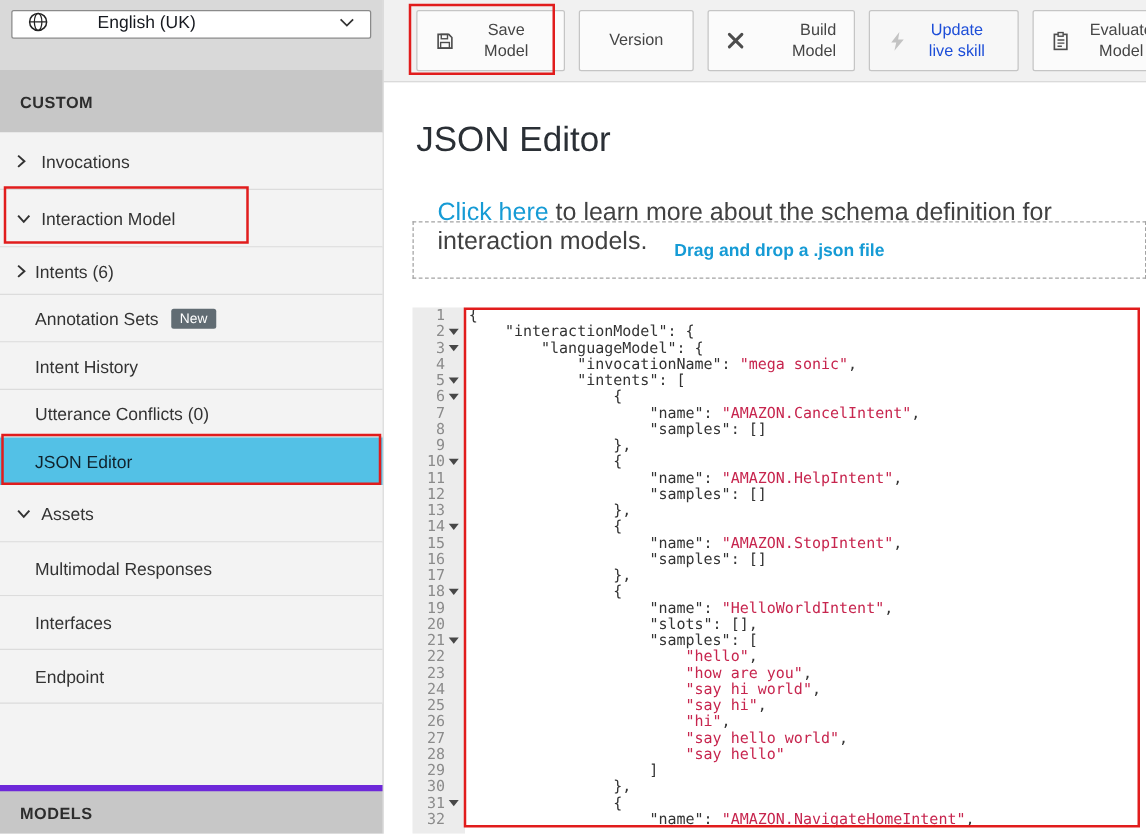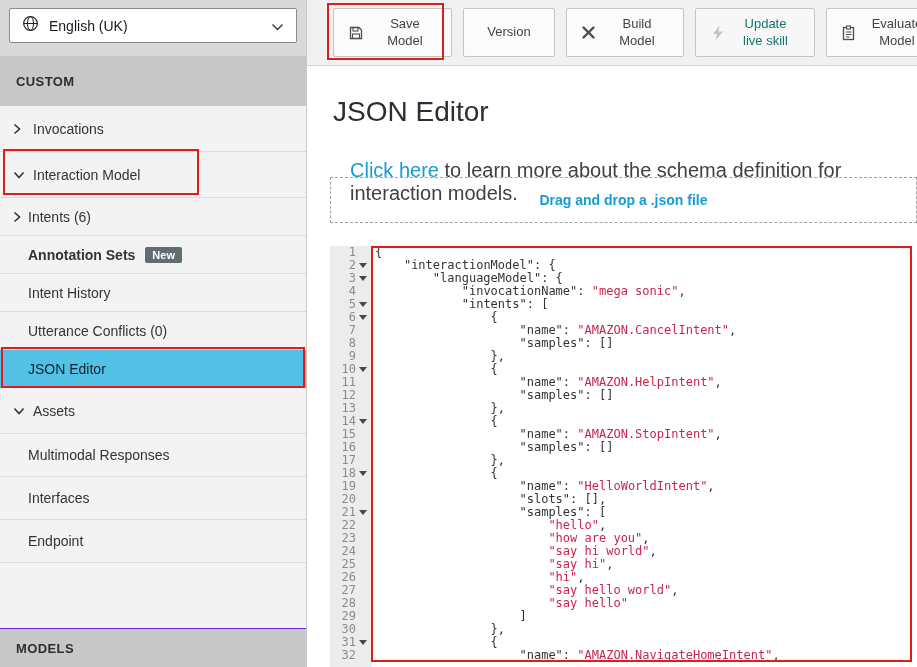--- a/index.html
+++ b/index.html
@@ -10,46 +10,46 @@
   }
   *{box-sizing:border-box;}
   html,body{margin:0;padding:0;}
   body{width:917px;height:667px;position:relative;overflow:hidden;background:#fff;
        font-family:"Liberation Sans",sans-serif;}
 
   
   .sidebar{position:absolute;left:0;top:0;width:307px;height:667px;background:#f3f3f3;
            border-right:1px solid #c9c9c9;display:flex;flex-direction:column;}
   .lang-area{height:56px;background:#d9d9d9;padding:8px 9px;flex:0 0 auto;}
-  .lang-select{height:35px;background:#fff;border:1px solid #8a8a8a;border-radius:2px;
-               display:flex;align-items:center;padding:0 12px;cursor:pointer;}
+  .lang-select{height:23px;background:#fff;border:1px solid #8a8a8a;border-radius:2px;
+               display:flex;align-items:flex-start;padding:0 12px;cursor:pointer;gap:29px;}
   .lang-label{font-size:14px;color:#16191f;margin-left:10px;flex:1;}
   .sec-header{height:50px;background:#c7c7c7;display:flex;align-items:center;padding-left:16px;
               font-size:13px;font-weight:bold;color:#2d2d2d;letter-spacing:.4px;flex:0 0 auto;}
-  .sec-header.models{height:39px;border-top:1px solid #6d28d9;}
+  .sec-header.models{height:39px;border-top:5px solid #6d28d9;}
   .side-spacer{flex:1;}
   .side-item{position:relative;display:flex;align-items:center;background:#f3f3f3;
              border-bottom:1px solid #dcdcdc;font-size:14px;color:#333;cursor:pointer;flex:0 0 auto;}
   .side-item.top{height:46px;}
   .side-item.selected{background:var(--selected-item-bg);border-bottom-color:transparent;color:#10222c;}
   .chev{position:absolute;left:13px;display:flex;align-items:center;}
   .top .lbl{margin-left:33px;}
   .sub .lbl{margin-left:28px;text-align:center;}
   .badge{margin-left:10px;background:#616c73;color:#fff;font-size:11px;padding:2px 7px;border-radius:2px;}
 
   
   .toolbar{position:absolute;left:307px;top:0;width:610px;height:66px;background:#f1f1f1;
            border-bottom:1px solid #d2d2d2;display:flex;align-items:center;padding-left:26px;gap:11px;}
   .tbtn{height:49px;border:1px solid #c5c5c5;background:#fbfbfb;border-radius:2px;display:flex;
         align-items:center;justify-content:center;padding:0 14px;font-size:13px;color:#454545;
         cursor:pointer;flex:0 0 auto;}
   .tbtn .ticon{margin-right:9px;display:flex;}
   .tbtn .lbl{max-width:64px;line-height:1.25;}
   .tbtn.no-icon{padding:0 22px;}
-  .tbtn.disabled{color:#0f766e;cursor:default;background:#f7f7f7;padding-left:12px;}
+  .tbtn.disabled{color:#1d4ed8;cursor:default;background:#f7f7f7;padding-left:12px;}
 
   
   .main{position:absolute;left:307px;top:66px;right:0;bottom:0;background:#fff;}
   .page-title{position:absolute;top:30px;left:26px;margin:0;font-size:28px;font-weight:400;color:#2a2f35;}
   .help{position:absolute;top:76px;left:26px;margin:17px;font-size:20px;color:#414141;}
   .help a{color:var(--link-blue);text-decoration:none;cursor:pointer;}
   .dropzone{position:absolute;top:111px;left:23px;right:0;height:46px;border:1px dashed #a3a3a3;
             display:flex;align-items:center;justify-content:center;font-size:14px;font-weight:bold;
             color:var(--link-blue);}
   .editor{position:absolute;top:180px;left:23px;right:0;bottom:0;display:flex;
@@ -111,21 +111,21 @@
           <span class="lbl">Interaction Model</span>
         </div>
         <div class="side-item sub" style="height: 38px;">
           <span class="chev">
             <svg width="8" height="12" viewBox="0 0 8 12">
               <path d="M1.5 1.5 L6.5 6 L1.5 10.5" fill="none" stroke="#333" stroke-width="1.6"></path>
             </svg>
           </span>
           <span class="lbl">Intents (6)</span>
         </div>
-        <div class="side-item sub" style="height: 38px; font-weight: bold;">
+        <div class="side-item sub" style="height: 38px;">
           <span class="lbl">Annotation Sets</span>
           <span class="badge">New</span>
         </div>
         <div class="side-item sub" style="height: 38px;">
           <span class="lbl">Intent History</span>
         </div>
         <div class="side-item sub" style="height: 38px;">
           <span class="lbl">Utterance Conflicts (0)</span>
         </div>
         <div class="side-item sub selected" style="height: 38px;">
@@ -160,21 +160,21 @@
             <path d="M2.5 2.5 H11 L13.5 5 V13.5 H2.5 Z" fill="none" stroke="#4d4d4d" stroke-width="1.3"></path>
             <rect x="5" y="2.5" width="5" height="3.5" fill="none" stroke="#4d4d4d" stroke-width="1.1"></rect>
             <rect x="4.5" y="9" width="7" height="4.5" fill="none" stroke="#4d4d4d" stroke-width="1.1"></rect>
           </svg>
         </span>
         <span class="lbl">Save Model</span>
       </button>
       <button class="tbtn no-icon" style="min-width: 92px;">
         <span class="lbl">Version</span>
       </button>
-      <button class="tbtn" style="min-width: 106px;">
+      <button class="tbtn" style="min-width: 106px; text-align: right;">
         <span class="ticon">
           <svg width="15" height="15" viewBox="0 0 15 15">
             <path d="M2.5 2.5 L12.5 12.5 M12.5 2.5 L2.5 12.5" stroke="#4d4d4d" stroke-width="2.4" stroke-linecap="round" fill="none"></path>
           </svg>
         </span>
         <span class="lbl">Build Model</span>
       </button>
       <button class="tbtn disabled" style="min-width: 120px;">
         <span class="ticon">
           <svg width="14" height="16" viewBox="0 0 14 16">

